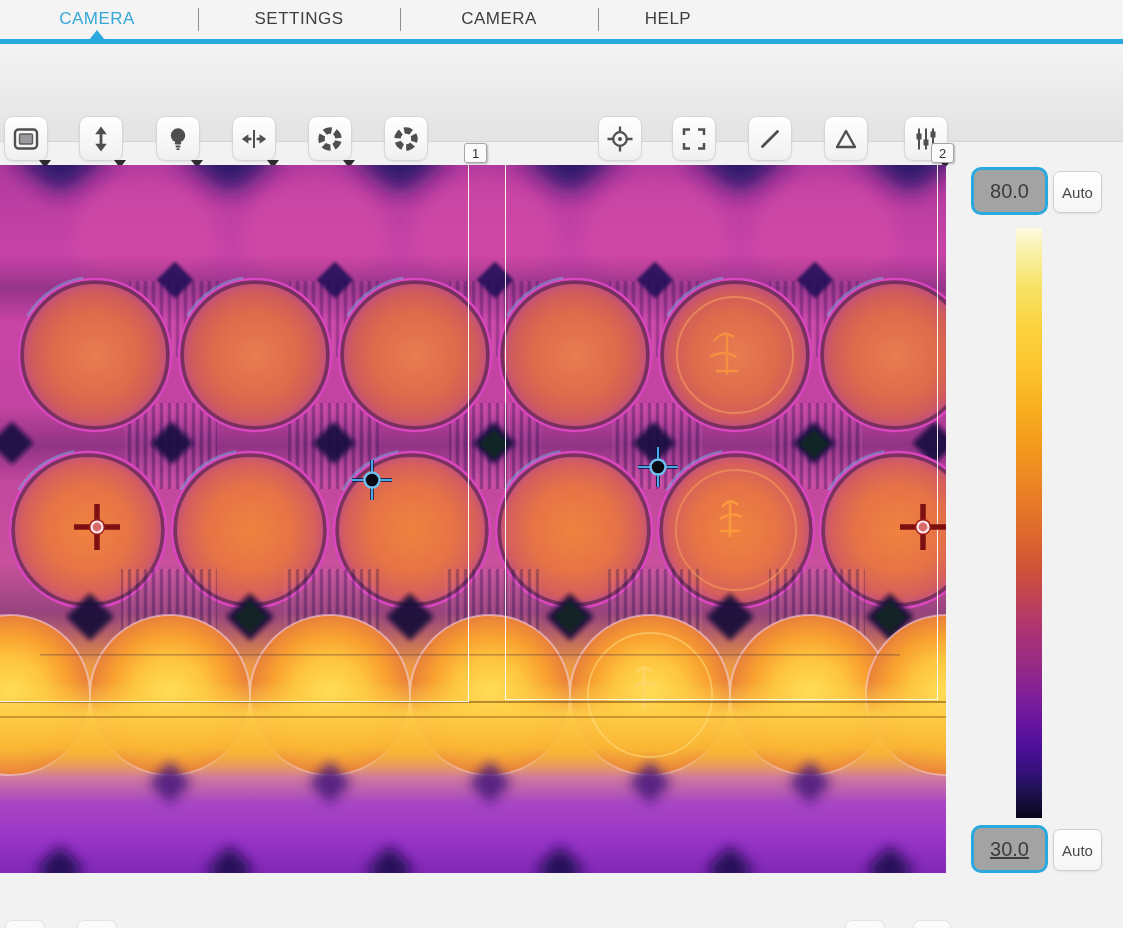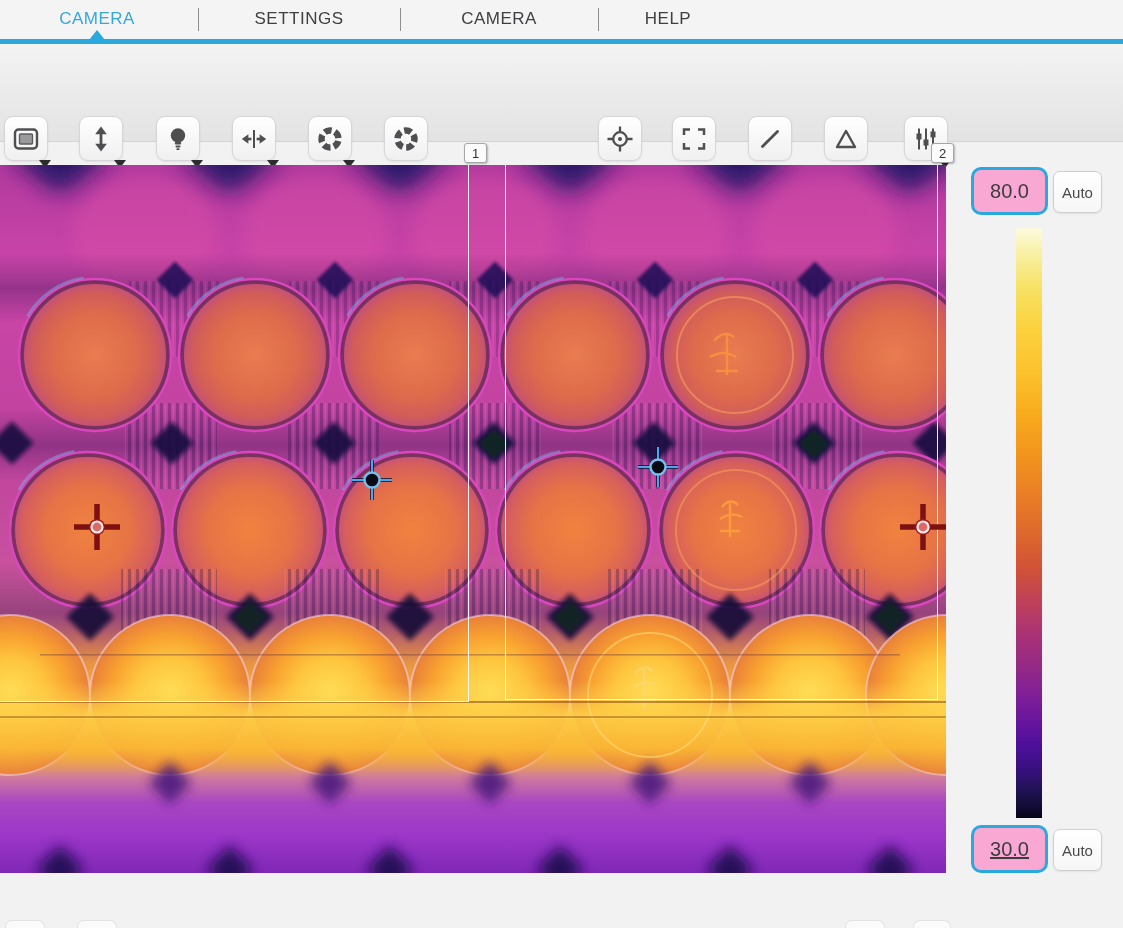--- a/index.html
+++ b/index.html
@@ -27,21 +27,21 @@
   .thermal-wrap{position:absolute;left:0;top:165px;width:946px;height:708px;}
   .thermal-wrap svg.feed{position:absolute;left:0;top:0;}
   .region{position:absolute;border:1px solid rgba(255,255,255,.92);border-top:none;box-sizing:border-box;
           cursor:move;}
   .rlabel{position:absolute;top:-22px;width:21px;height:18px;background:#fbfbfb;border:1px solid #a6a6a9;
           border-radius:3px;box-shadow:1px 1px 2px rgba(0,0,0,.25);display:flex;align-items:center;
           justify-content:center;font-size:13px;color:#333;cursor:move;}
   .marker{position:absolute;cursor:move;}
   
   .scale-input{position:absolute;left:971px;width:77px;height:48px;box-sizing:border-box;
-               border:3px solid #2aa9df;border-radius:10px;background:#f9a8d4;text-align:center;
+               border:3px solid #2aa9df;border-radius:10px;background:#a3a3a3;text-align:center;
                font-family:"Liberation Sans",sans-serif;font-size:20px;color:#3c3c3e;outline:none;}
   .auto-btn{position:absolute;left:1053px;width:47px;height:40px;border-radius:7px;border:1px solid #cfcfd1;
             background:linear-gradient(#ffffff,#f6f6f7);box-shadow:0 1px 2px rgba(0,0,0,.08);
             font-size:15px;color:#4a4a4c;display:flex;align-items:center;justify-content:center;cursor:pointer;}
   .colorbar{position:absolute;left:1016px;top:228px;width:26px;height:590px;
     background:linear-gradient(to bottom,
       #fcfbe0 0%,#f9f1a8 4%,#f7e266 10%,#fbd23d 17%,#fcc32f 24%,#f8ad1e 31%,#f2961d 38%,
       #ea7f26 45%,#dd672d 52%,#cf5138 58%,#bc3f5e 64%,#a93276 69%,#962a84 74%,#801f97 79%,
       #66149e 84%,#4c0f99 88%,#36107c 92%,#221257 95%,#120c35 98%,#070418 100%);}
   

